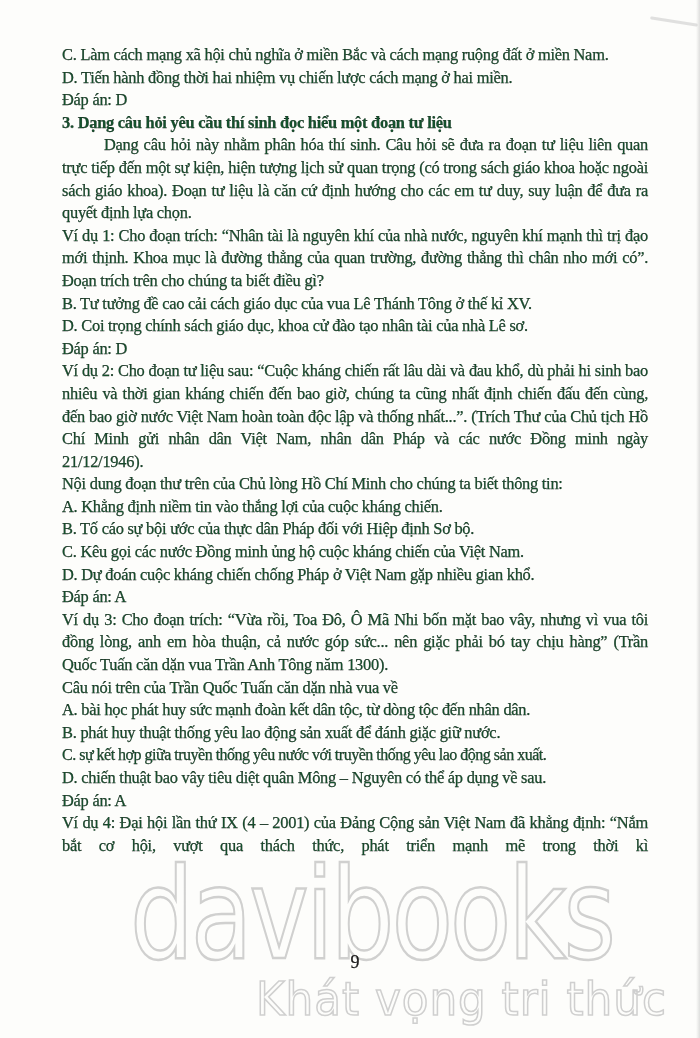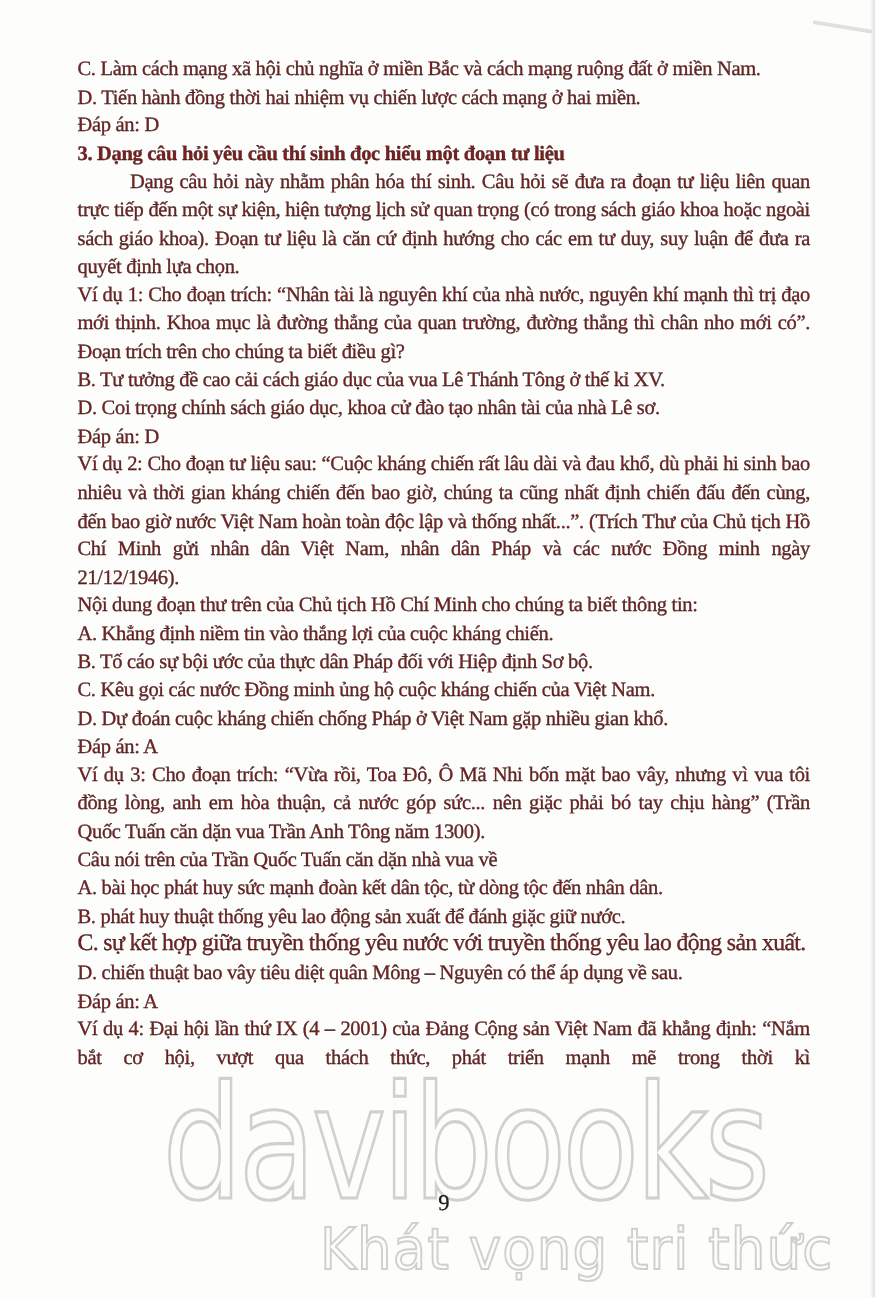--- a/index.html
+++ b/index.html
@@ -18,21 +18,21 @@
     position: absolute;
     inset: 0;
   }
   
   .content {
     position: absolute;
     left: 62px;
     top: 44px;
     width: 586px;
     z-index: 2;
-    color: #7f1d1d;
+    color: #14532d;
     font-size: 16.4px;
     line-height: 22.6px;
     letter-spacing: -0.25px;
     text-align: justify;
     -webkit-text-stroke: 0.25px #1b1b1b;
   }
   .content p.blk {
     margin: 0;
     padding: 0;
   }
@@ -43,21 +43,21 @@
     font-weight: bold;
     margin: 2px 0 2px 1px;
   }
   .blk.para {
     text-indent: 42px;
   }
   .blk.example b {
     font-weight: normal;
   }
   .blk.tight {
-    font-size: 19px;
+    font-size: 16px;
     letter-spacing: -0.5px;
   }
   .blk.cont {
     text-align-last: justify;
   }
   
   .wm-title {
     position: absolute;
     left: 130px;
     top: 852px;
@@ -134,21 +134,21 @@
       <p class="blk option">C. Làm cách mạng xã hội chủ nghĩa ở miền Bắc và cách mạng ruộng đất ở miền Nam.</p>
       <p class="blk option">D. Tiến hành đồng thời hai nhiệm vụ chiến lược cách mạng ở hai miền.</p>
       <p class="blk answer">Đáp án: D</p>
       <p class="blk heading">3. Dạng câu hỏi yêu cầu thí sinh đọc hiểu một đoạn tư liệu</p>
       <p class="blk para">Dạng câu hỏi này nhằm phân hóa thí sinh. Câu hỏi sẽ đưa ra đoạn tư liệu liên quan trực tiếp đến một sự kiện, hiện tượng lịch sử quan trọng (có trong sách giáo khoa hoặc ngoài sách giáo khoa). Đoạn tư liệu là căn cứ định hướng cho các em tư duy, suy luận để đưa ra quyết định lựa chọn.</p>
       <p class="blk example"><b>Ví dụ 1:</b><span> Cho đoạn trích: “Nhân tài là nguyên khí của nhà nước, nguyên khí mạnh thì trị đạo mới thịnh. Khoa mục là đường thẳng của quan trường, đường thẳng thì chân nho mới có”. Đoạn trích trên cho chúng ta biết điều gì?</span></p>
       <p class="blk option">B. Tư tưởng đề cao cải cách giáo dục của vua Lê Thánh Tông ở thế kỉ XV.</p>
       <p class="blk option">D. Coi trọng chính sách giáo dục, khoa cử đào tạo nhân tài của nhà Lê sơ.</p>
       <p class="blk answer">Đáp án: D</p>
       <p class="blk example"><b>Ví dụ 2:</b><span> Cho đoạn tư liệu sau: “Cuộc kháng chiến rất lâu dài và đau khổ, dù phải hi sinh bao nhiêu và thời gian kháng chiến đến bao giờ, chúng ta cũng nhất định chiến đấu đến cùng, đến bao giờ nước Việt Nam hoàn toàn độc lập và thống nhất...”. (Trích Thư của Chủ tịch Hồ Chí Minh gửi nhân dân Việt Nam, nhân dân Pháp và các nước Đồng minh ngày 21/12/1946).</span></p>
-      <p class="blk subq">Nội dung đoạn thư trên của Chủ tịch Hồ Chí Minh cho chúng ta biết thông tin:</p>
+      <p class="blk subq">Nội dung đoạn thư trên của Chủ lòng Hồ Chí Minh cho chúng ta biết thông tin:</p>
       <p class="blk option">A. Khẳng định niềm tin vào thắng lợi của cuộc kháng chiến.</p>
       <p class="blk option">B. Tố cáo sự bội ước của thực dân Pháp đối với Hiệp định Sơ bộ.</p>
       <p class="blk option">C. Kêu gọi các nước Đồng minh ủng hộ cuộc kháng chiến của Việt Nam.</p>
       <p class="blk option">D. Dự đoán cuộc kháng chiến chống Pháp ở Việt Nam gặp nhiều gian khổ.</p>
       <p class="blk answer">Đáp án: A</p>
       <p class="blk example"><b>Ví dụ 3:</b><span> Cho đoạn trích: “Vừa rồi, Toa Đô, Ô Mã Nhi bốn mặt bao vây, nhưng vì vua tôi đồng lòng, anh em hòa thuận, cả nước góp sức... nên giặc phải bó tay chịu hàng” (Trần Quốc Tuấn căn dặn vua Trần Anh Tông năm 1300).</span></p>
       <p class="blk subq">Câu nói trên của Trần Quốc Tuấn căn dặn nhà vua về</p>
       <p class="blk option">A. bài học phát huy sức mạnh đoàn kết dân tộc, từ dòng tộc đến nhân dân.</p>
       <p class="blk option">B. phát huy thuật thống yêu lao động sản xuất để đánh giặc giữ nước.</p>
       <p class="blk option tight">C. sự kết hợp giữa truyền thống yêu nước với truyền thống yêu lao động sản xuất.</p>

